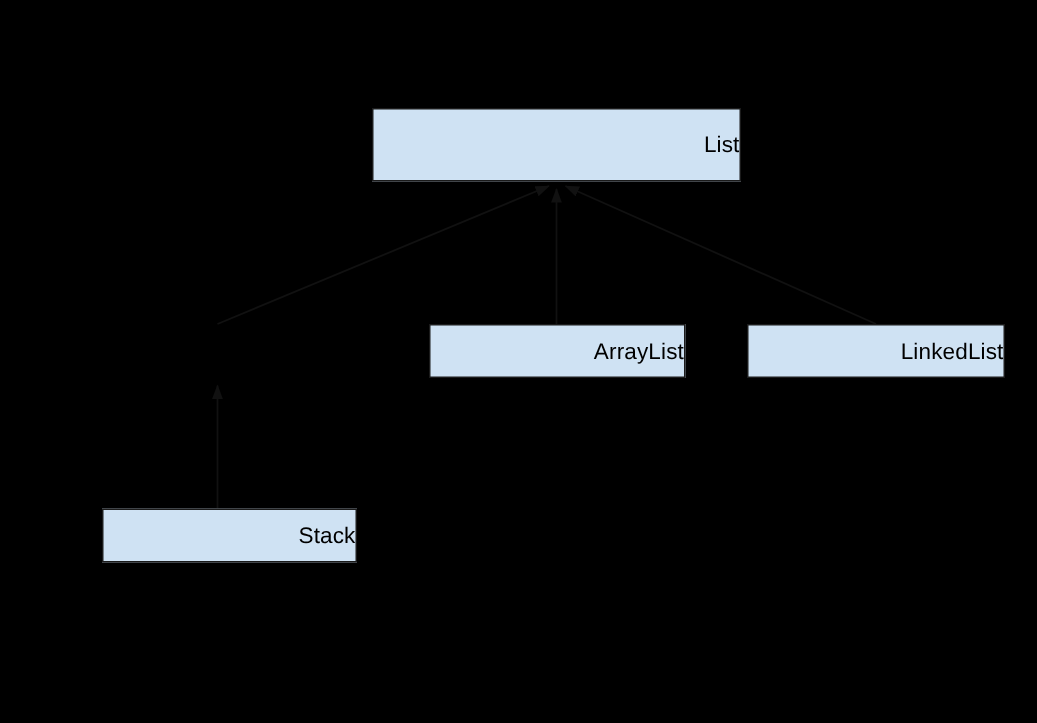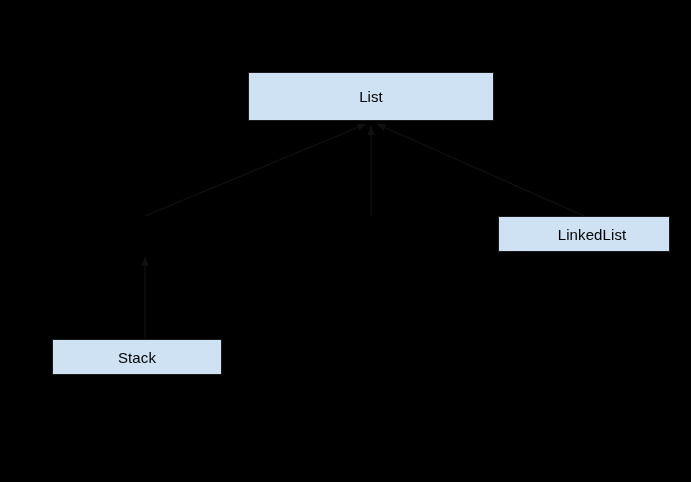--- a/index.html
+++ b/index.html
@@ -28,21 +28,21 @@
     height: 482px;
     pointer-events: none;
   }
   .node {
     position: absolute;
     box-sizing: border-box;
     background: #cfe2f3;
     border: 1px solid #1b1b1b;
     display: flex;
     align-items: center;
-    justify-content: center;
+    justify-content: flex-end;
   }
   .node-label {
     color: #000000;
     font-size: 15px;
     line-height: 1;
     font-family: "Liberation Sans", sans-serif;
     white-space: nowrap;
     letter-spacing: 0.1px;
   }
 </style>
@@ -65,22 +65,25 @@
     <line x1="584" y1="216" x2="377" y2="124" stroke="#111111" stroke-width="1.2" marker-end="url(#arrowhead)"></line>
 
     <line x1="145" y1="339" x2="145" y2="257" stroke="#111111" stroke-width="1.2" marker-end="url(#arrowhead)"></line>
   </svg>
 
   <div class="node" style="left:248px; top:72px; width:246px; height:49px;">
     <span class="node-label">List</span>
   </div>
 
 
+  <div class="node" style="left:286px; top:216px; width:171px; height:36px;">
+    <span class="node-label">ArrayList</span>
+  </div>
 
   <div class="node" style="left:498px; top:216px; width:172px; height:36px;padding-left:16px;">
     <span class="node-label">LinkedList</span>
   </div>
 
-  <div class="node" style="left:52px; top:339px; width:170px; height:36px;">
+  <div class="node" style="left:68px; top:339px; width:170px; height:36px;">
     <span class="node-label">Stack</span>
   </div>
 
 </div>
 
 </body></html>

